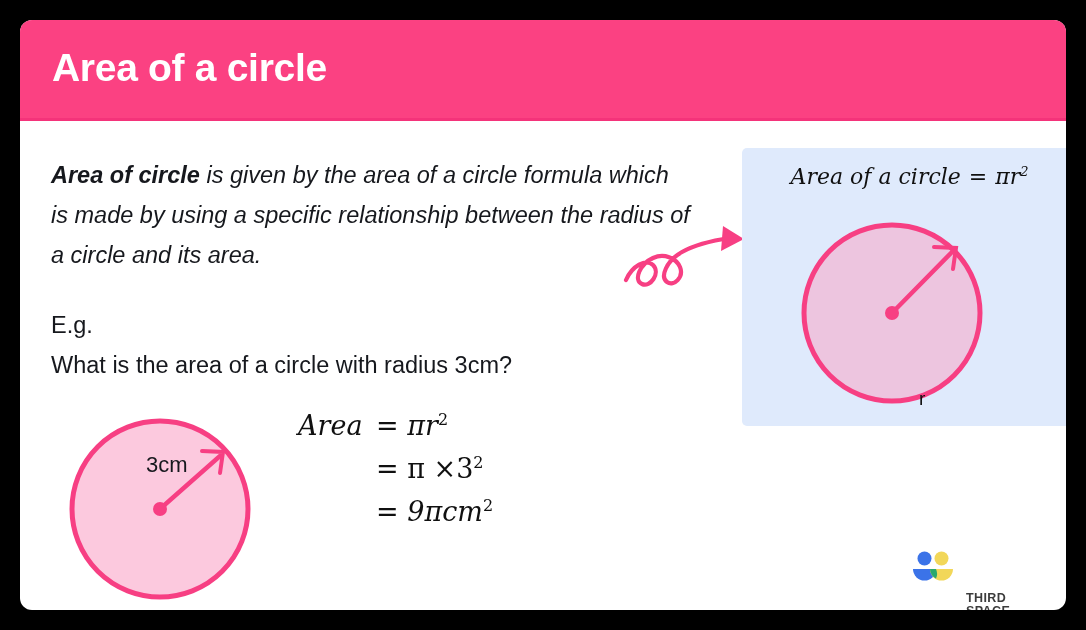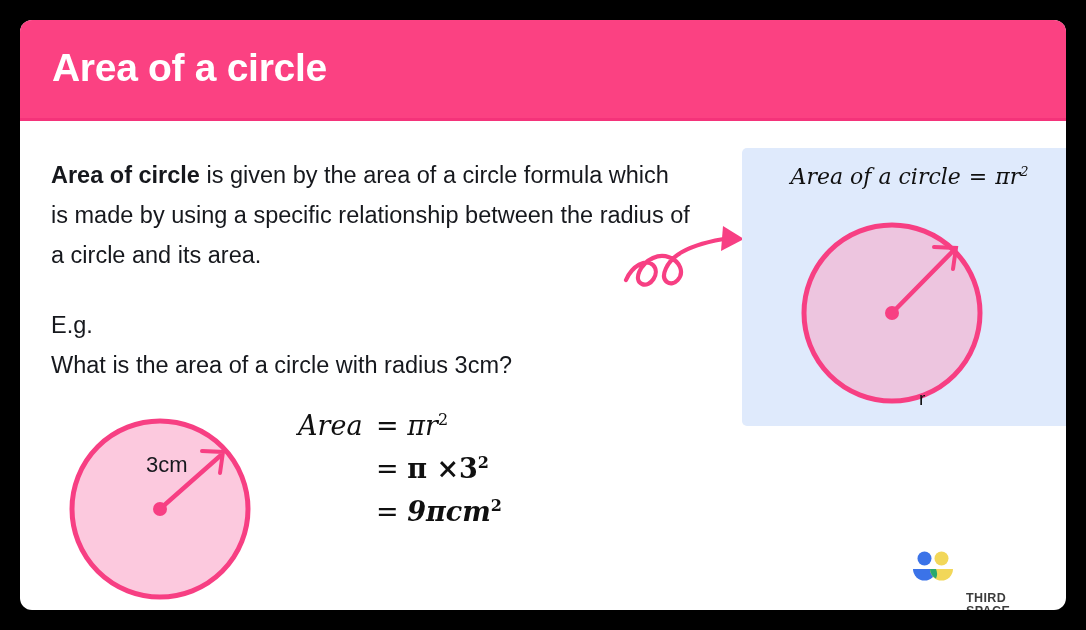--- a/index.html
+++ b/index.html
@@ -39,20 +39,21 @@
     font-weight:700;
     color:#ffffff;
     letter-spacing:-0.3px;
   }
 
   
   #lesson-body{
     position:absolute;
     left:31px; top:135px;
     width:640px;
+    font-style:italic;
   }
   #intro-paragraph{
     font-size:23.5px;
     line-height:40px;
     color:#16181d;
   }
   #intro-paragraph b{ font-weight:700; }
 
   #example-label{
     position:absolute;
@@ -144,21 +145,21 @@
   #working .lhs{
     display:inline-block;
     width:78px;
     font-style:italic;
   }
   #working .sup{
     font-size:16px;
     vertical-align:super;
   }
   #working .it{ font-style:italic; }
-  #working .bold{ font-weight:700; }
+  #working .bold{ font-weight:400; }
 
   
   #brand-logo{
     position:absolute;
     left:890px; top:528px;
     width:140px; height:40px;
   }
   #logo-mark{
     position:absolute;
     left:0; top:2px;

